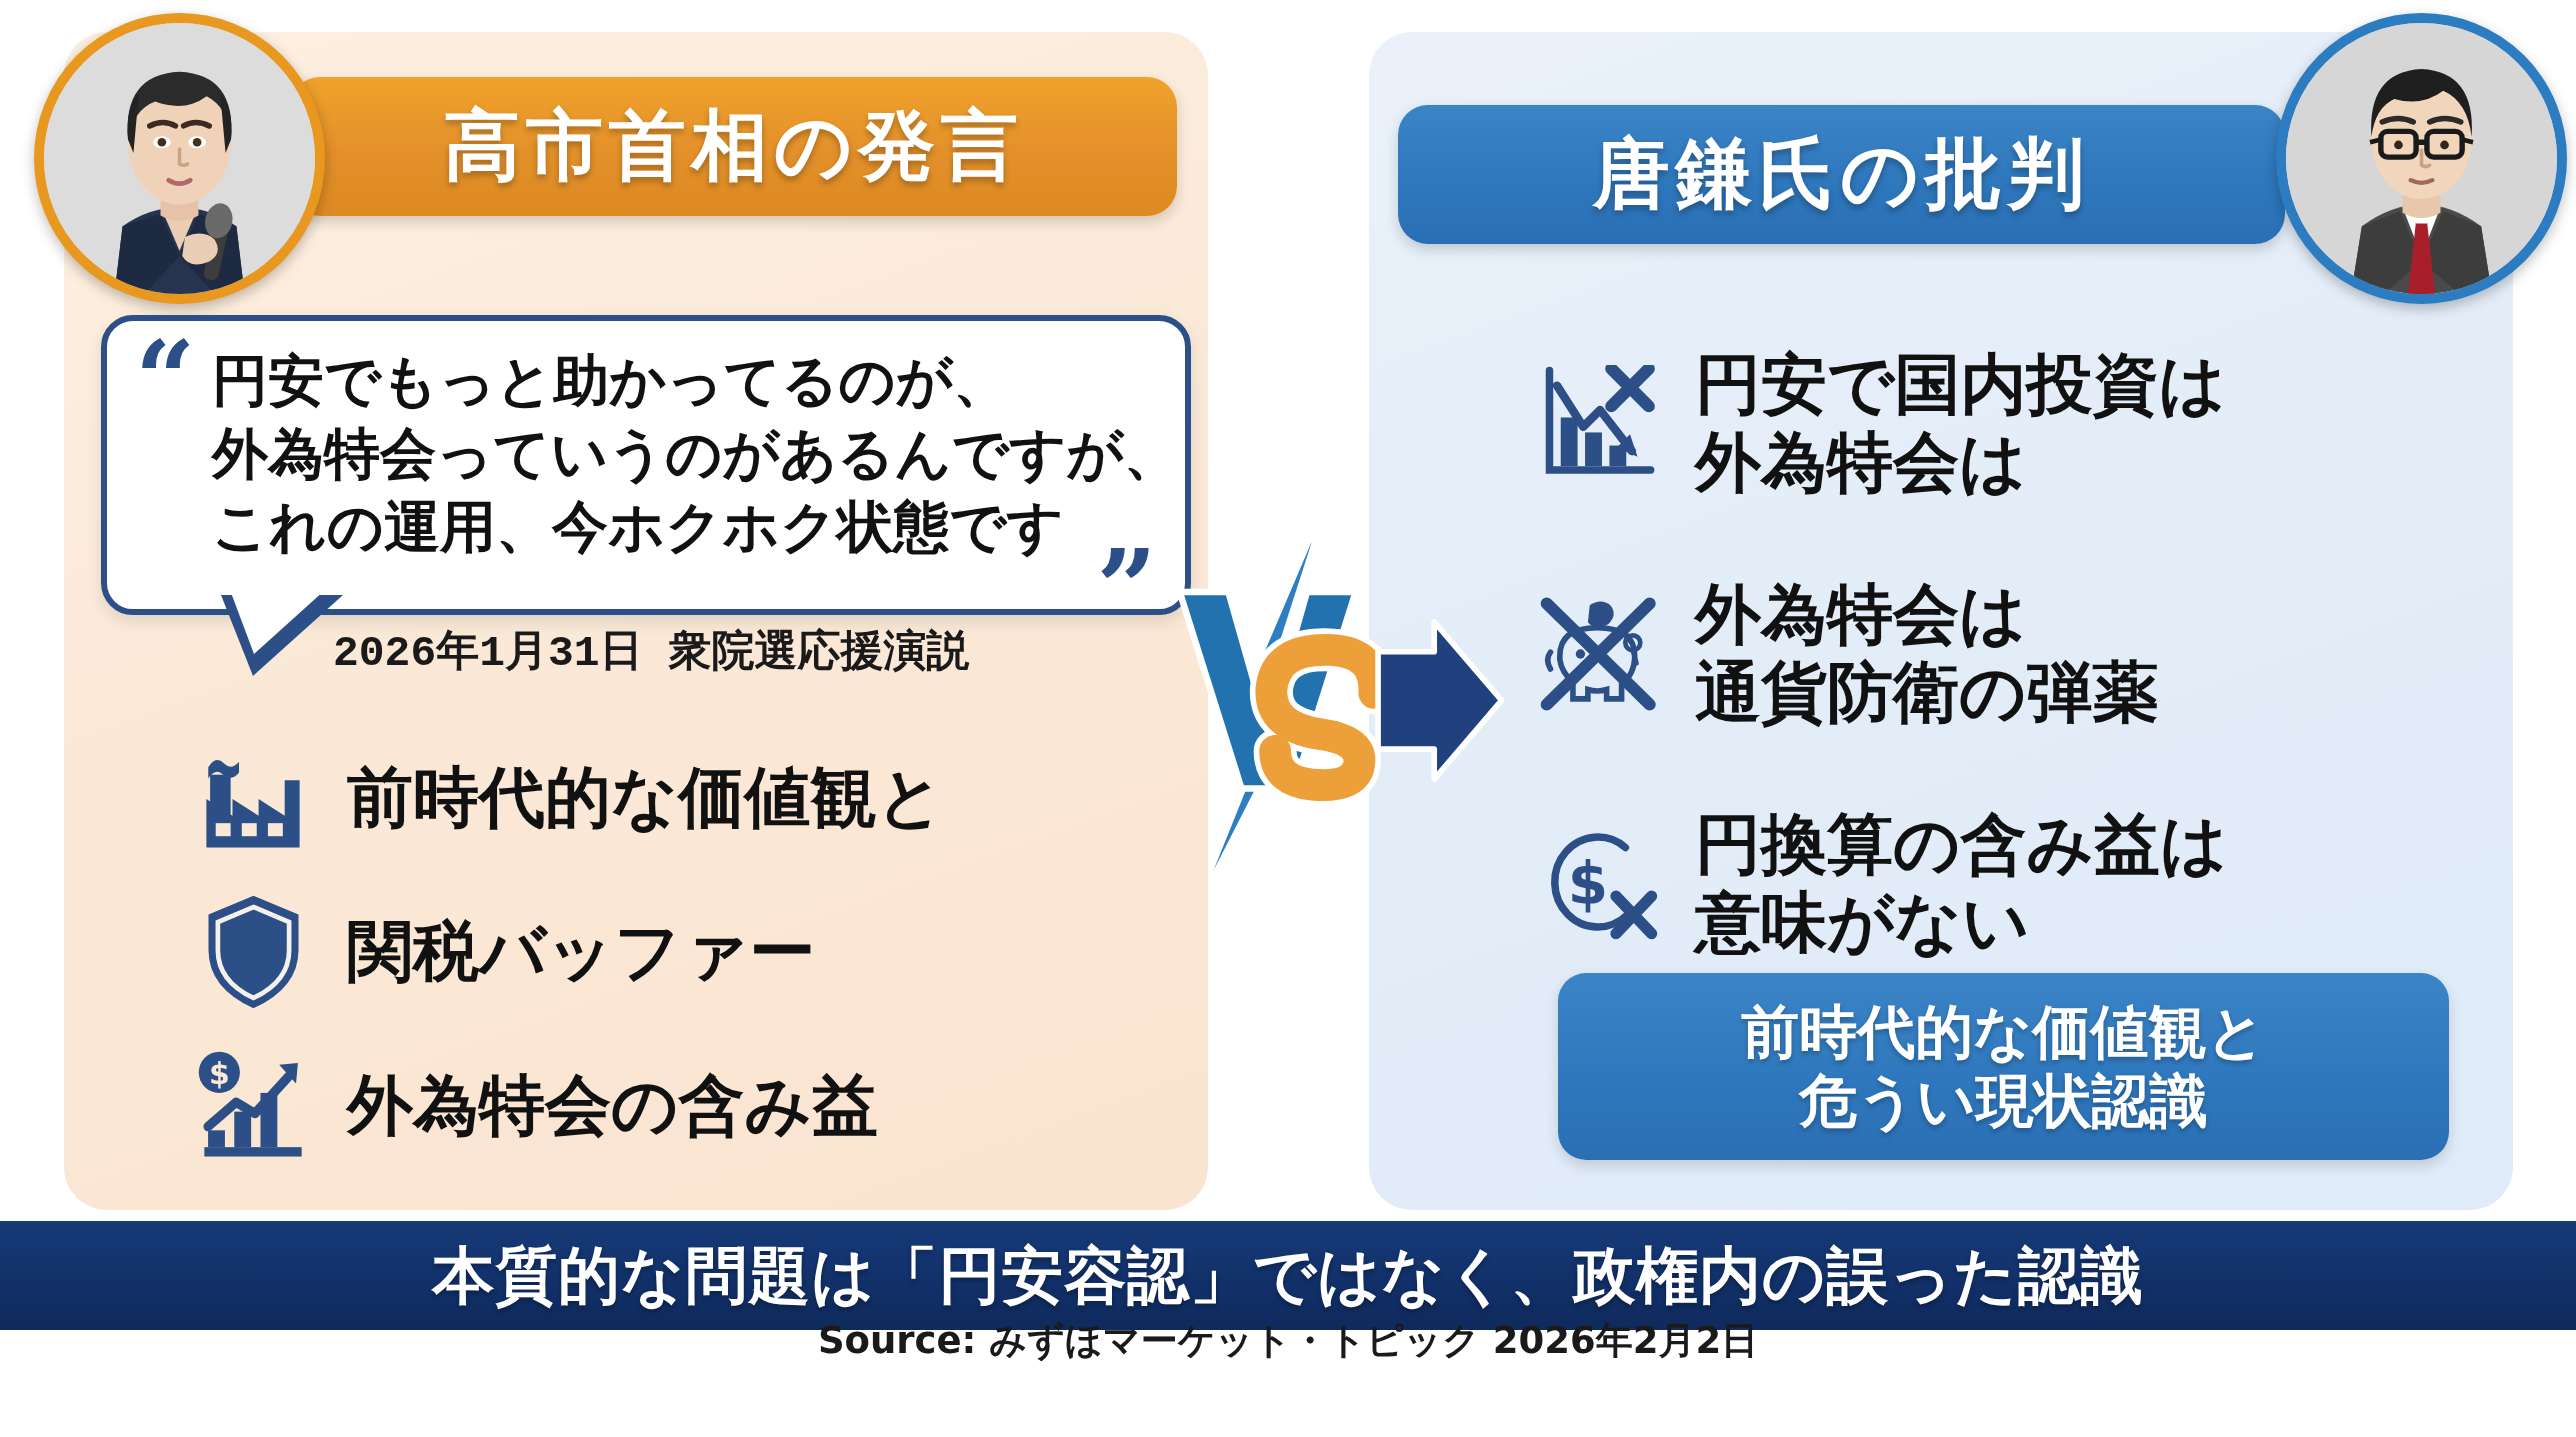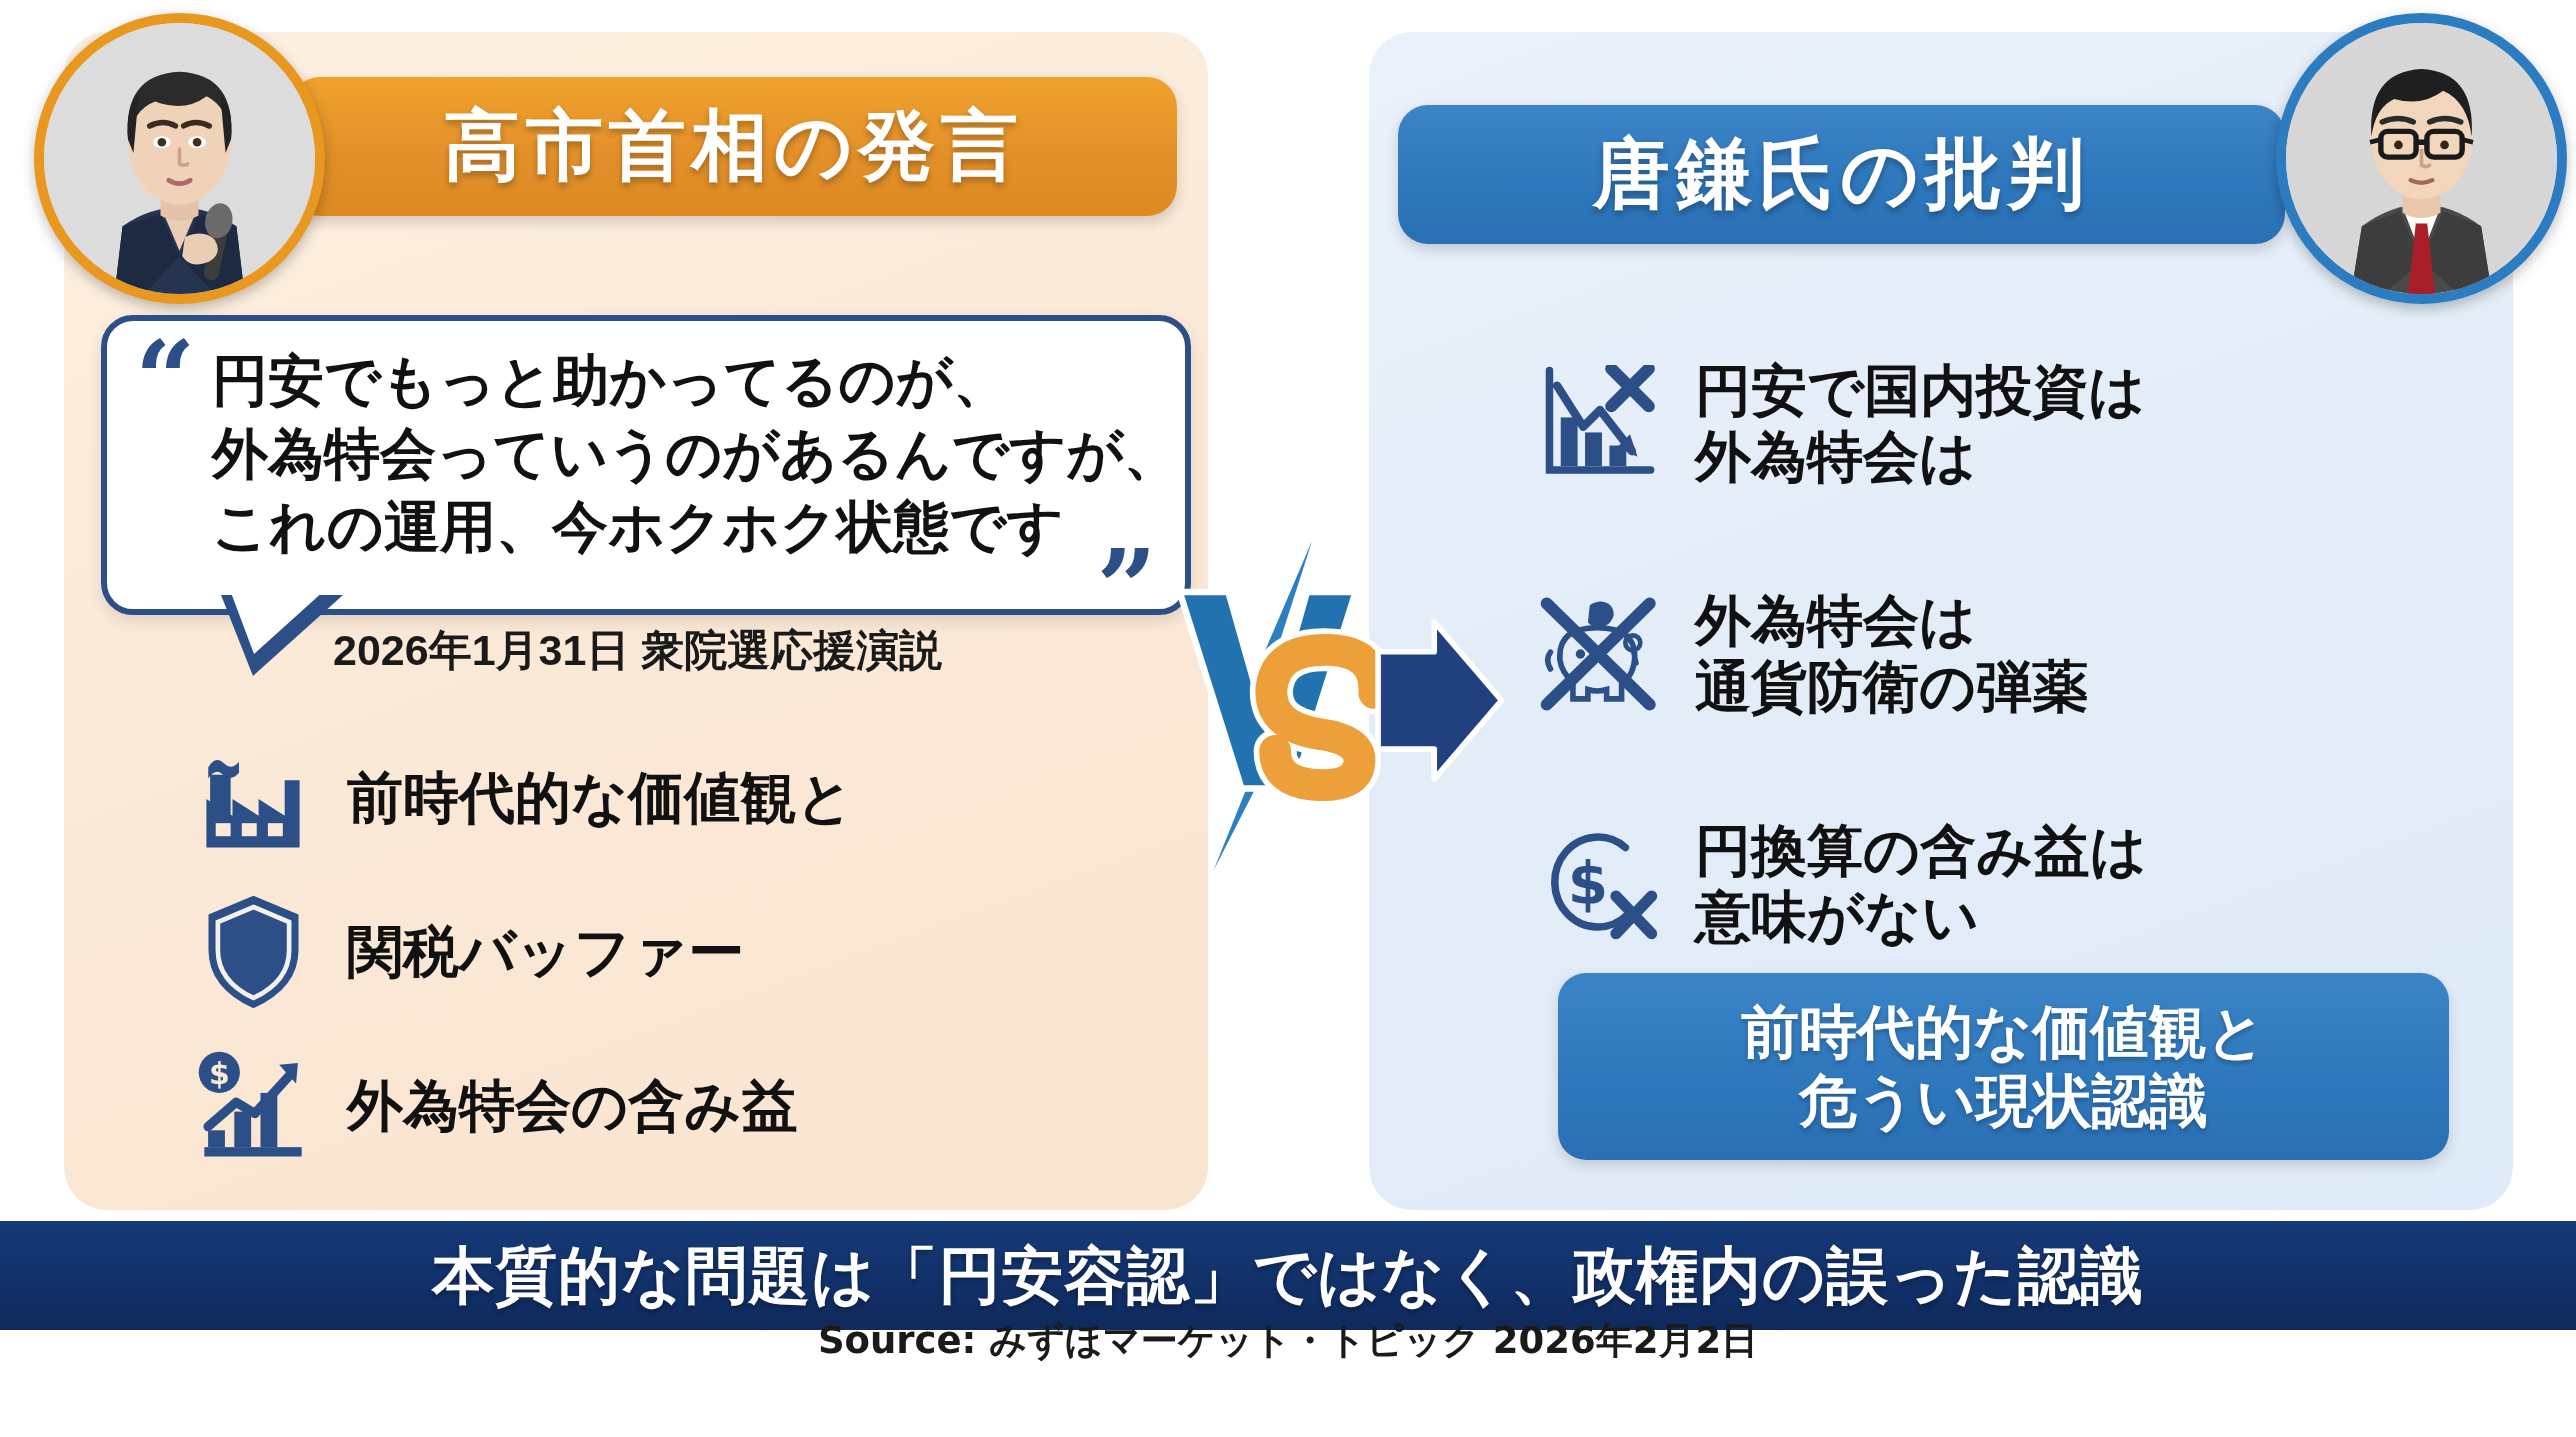--- a/index.html
+++ b/index.html
@@ -82,37 +82,37 @@
     color:#111111;font-weight:700;font-size:56px;line-height:1.30;
     letter-spacing:0px;
     font-family:"DejaVu Sans","Liberation Sans",sans-serif;
   }
   .q-lines div{white-space:nowrap;}
 
   
   .caption{
     position:absolute;left:333px;top:622px;
     font-size:43px;font-weight:700;color:#1a1a1a;white-space:nowrap;
-    font-family:Liberation Sans, sans-serif;
+    font-family:Liberation Mono, monospace;
   }
 
   
   .blist{position:absolute;}
   .blist-left{left:183px;top:721px;width:973px;}
   .blist-right{left:1531px;top:309px;width:973px;}
   .brow{display:flex;align-items:center;}
   .brow-left{height:154px;}
   .brow-right{height:230px;}
   .bicon{
     width:140px;min-width:140px;height:131px;
     display:flex;align-items:center;justify-content:center;margin-right:24px;
   }
   .bicon svg{display:block;}
   .btext{
-    color:#111111;font-weight:700;font-size:56px;line-height:1.18;
+    color:#111111;font-weight:700;font-size:66px;line-height:1.18;
     font-family:"DejaVu Sans","Liberation Sans",sans-serif;
   }
   .btext div{white-space:nowrap;}
 
   
   .concl{
     position:absolute;left:1558px;top:973px;width:891px;height:187px;
     background:linear-gradient(180deg,#3b84c6 0%,#2f78bd 55%,#2a6fb4 100%);
     border-radius:28px;display:flex;align-items:center;justify-content:center;
     box-shadow:0 5.6px 13px rgba(0,0,0,.14);

